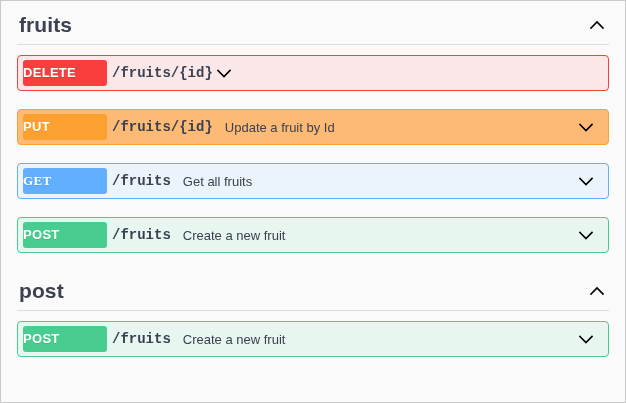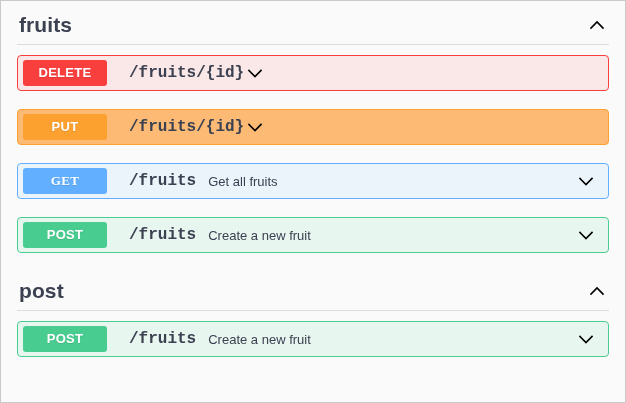--- a/index.html
+++ b/index.html
@@ -64,32 +64,31 @@
   }
   .op-row:last-child { margin-bottom: 0; }
 
   .method {
     box-sizing: border-box;
     flex: 0 0 auto;
     width: 84px;
     height: 26px;
     line-height: 26px;
     border-radius: 3px;
-    text-align: center;
     color: #ffffff;
     font-family: "Liberation Sans", sans-serif;
     font-size: 13px;
     font-weight: bold;
     letter-spacing: 0.3px;
     text-shadow: 0 1px 0 rgba(0,0,0,0.10);
   }
   .path {
-    margin-left: 22px;
+    margin-left: 5px;
     font-family: "Liberation Mono", monospace;
-    font-size: 16px;
+    font-size: 14px;
     font-weight: bold;
     color: #3b4151;
     white-space: nowrap;
   }
   .summary {
     margin-left: 12px;
     font-family: "Liberation Sans", sans-serif;
     font-size: 13px;
     color: #3b4151;
     white-space: nowrap;
@@ -135,20 +134,21 @@
       <span class="row-chev">
         <svg viewBox="0 0 22 22" width="22" height="22" aria-hidden="true">
           <path d="M5 8.5 L11 14.5 L17 8.5" fill="none" stroke="#000000" stroke-width="1.6" stroke-linecap="square"></path>
         </svg>
       </span>
     </div>
 
     <div class="op-row r-put">
       <span class="method m-put">PUT</span>
       <span class="path">/fruits/{id}</span>
+      <span class="summary">Update a fruit by Id</span>
       <span class="row-chev">
         <svg viewBox="0 0 22 22" width="22" height="22" aria-hidden="true">
           <path d="M5 8.5 L11 14.5 L17 8.5" fill="none" stroke="#000000" stroke-width="1.6" stroke-linecap="square"></path>
         </svg>
       </span>
     </div>
 
     <div class="op-row r-get">
       <span class="method m-get">GET</span>
       <span class="path">/fruits</span>

